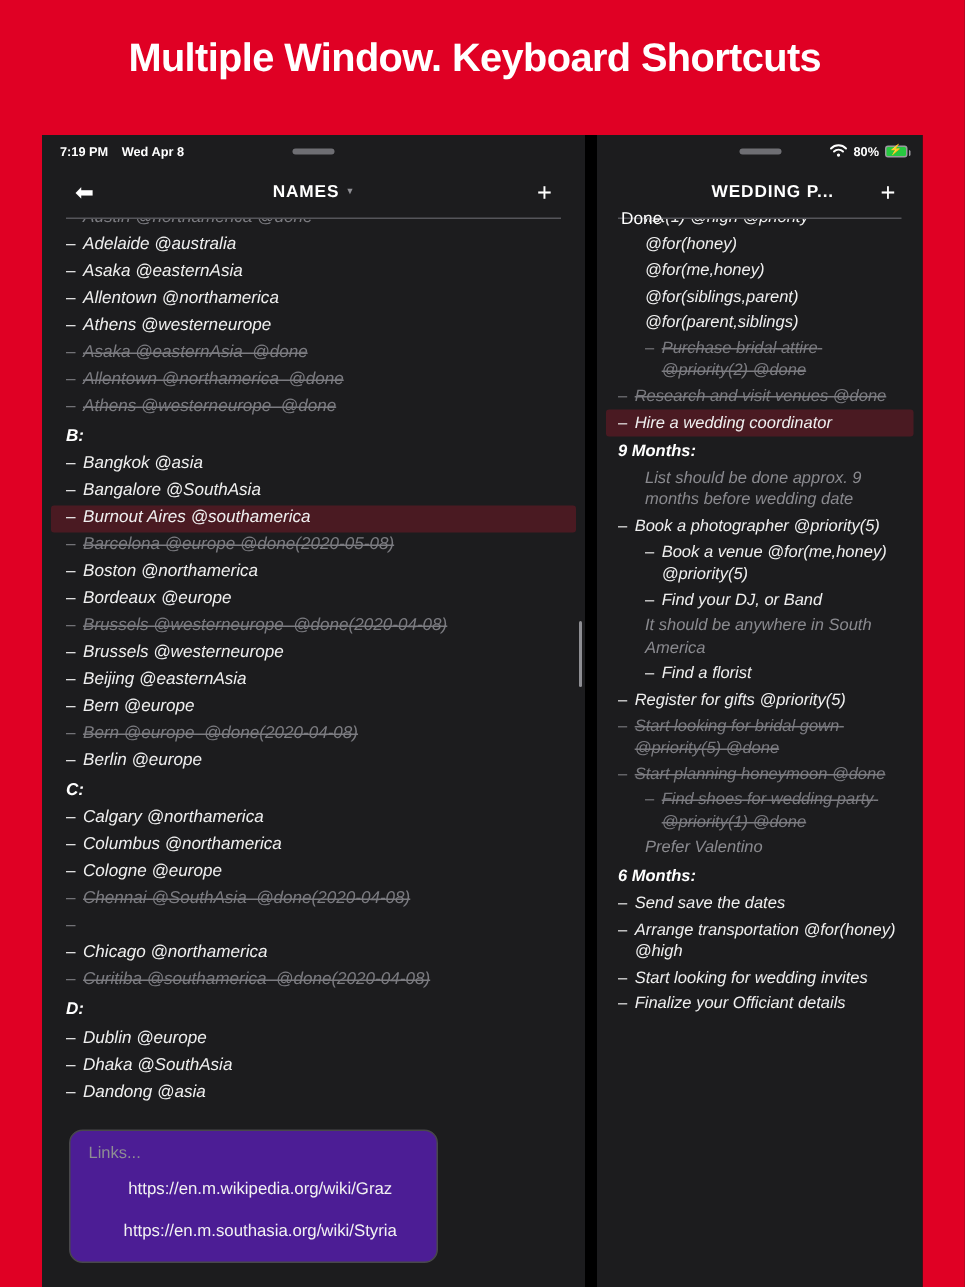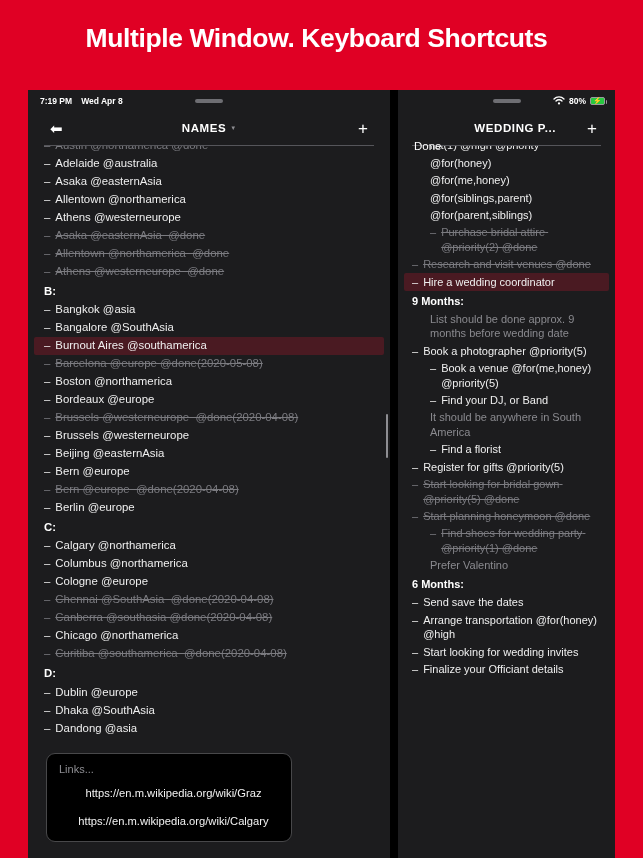--- a/index.html
+++ b/index.html
@@ -107,21 +107,21 @@
   .list-clip-top { margin-top: -9px; }
 
   .row {
     display: flex; align-items: flex-start;
     font-size: 11.4px; line-height: 15.2px; color: #efefef;
     padding: 1.4px 2px 1.4px 2px;
     white-space: pre-wrap;
   }
   .pane-right .row { font-size: 11px; line-height: 14.6px; }
   .dash { flex: 0 0 auto; margin-right: 5px; color: #efefef; }
-  .txt { flex: 1 1 auto; }
+  .txt { flex: 1 1 auto; font-style: italic; }
 
   .row.done { color: #7b7b80; }
   .row.done .dash { color: #7b7b80; }
   .row.done .txt { text-decoration: line-through; text-decoration-thickness: 1px; }
 
   .row.note { color: #8a8a8f; }
   .row.note .txt { text-decoration: none; }
 
   .row.header {
     font-weight: bold; color: #ffffff; padding-top: 3px; padding-bottom: 2px;
@@ -136,21 +136,21 @@
 
   
   .scrollbar {
     position: absolute; right: 2px; width: 2.5px; border-radius: 2px;
     background: #8e8e93;
   }
 
   
   .links-popup {
     position: absolute; left: 18px; bottom: 27px; width: 246px;
-    background: #000000; border: 1px solid #48484a; border-radius: 9px;
+    background: #4c1d95; border: 1px solid #48484a; border-radius: 9px;
     padding: 9px 12px 12px 12px; z-index: 20;
   }
   .links-head { color: #8e8e93; font-size: 11px; margin-bottom: 12px; }
   .link-item { color: #f2f2f2; font-size: 11.2px; padding-left: 9px; margin-bottom: 16px; text-align: center; }
   .link-item:last-child { margin-bottom: 2px; }
 
   
   .toolbar {
     flex: 0 0 34px; height: 34px; position: relative;
     display: flex; align-items: center; justify-content: space-around;
@@ -213,34 +213,34 @@
             <div class="row"><span class="dash">–</span><span class="txt">Brussels @westerneurope</span></div>
             <div class="row"><span class="dash">–</span><span class="txt">Beijing @easternAsia</span></div>
             <div class="row"><span class="dash">–</span><span class="txt">Bern @europe</span></div>
             <div class="row done"><span class="dash">–</span><span class="txt">Bern @europe  @done(2020-04-08)</span></div>
             <div class="row"><span class="dash">–</span><span class="txt">Berlin @europe</span></div>
             <div class="row header"><span class="txt">C:</span></div>
             <div class="row"><span class="dash">–</span><span class="txt">Calgary @northamerica</span></div>
             <div class="row"><span class="dash">–</span><span class="txt">Columbus @northamerica</span></div>
             <div class="row"><span class="dash">–</span><span class="txt">Cologne @europe</span></div>
             <div class="row done"><span class="dash">–</span><span class="txt">Chennai @SouthAsia  @done(2020-04-08)</span></div>
-            <div class="row done"><span class="dash">–</span><span class="txt">Canberra @southasia @done(2020-04-08)</span></div>
+            <div class="row done"><span class="dash">–</span></div>
             <div class="row"><span class="dash">–</span><span class="txt">Chicago @northamerica</span></div>
             <div class="row done"><span class="dash">–</span><span class="txt">Curitiba @southamerica  @done(2020-04-08)</span></div>
             <div class="row header"><span class="txt">D:</span></div>
             <div class="row"><span class="dash">–</span><span class="txt">Dublin @europe</span></div>
             <div class="row"><span class="dash">–</span><span class="txt">Dhaka @SouthAsia</span></div>
             <div class="row"><span class="dash">–</span><span class="txt">Dandong @asia</span></div>
           </div>
         <div class="scrollbar" style="top:268px;height:44px;"></div>
 
         <div class="links-popup">
           <div class="links-head">Links...</div>
           <div class="link-item">https://en.m.wikipedia.org/wiki/Graz</div>
-          <div class="link-item">https://en.m.wikipedia.org/wiki/Calgary</div>
+          <div class="link-item">https://en.m.southasia.org/wiki/Styria</div>
         </div>
       </div>
 
       <div class="toolbar">
         <span class="tb-icon">
           <svg width="14" height="14" viewBox="0 0 14 14">
               <circle cx="7" cy="7" r="6" fill="none" stroke="#ededed" stroke-width="1.2"></circle>
               <path d="M5.6 4.4 L9.6 7 L5.6 9.6 Z" fill="#ededed"></path>
             </svg>
         </span>

